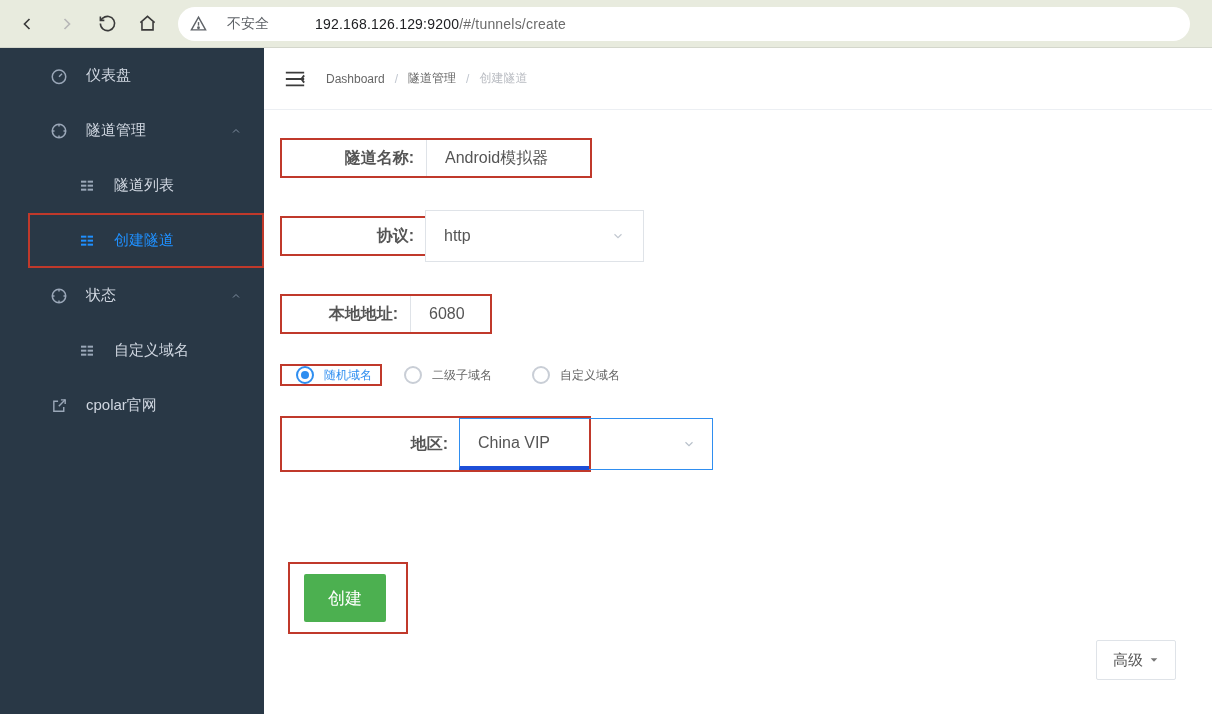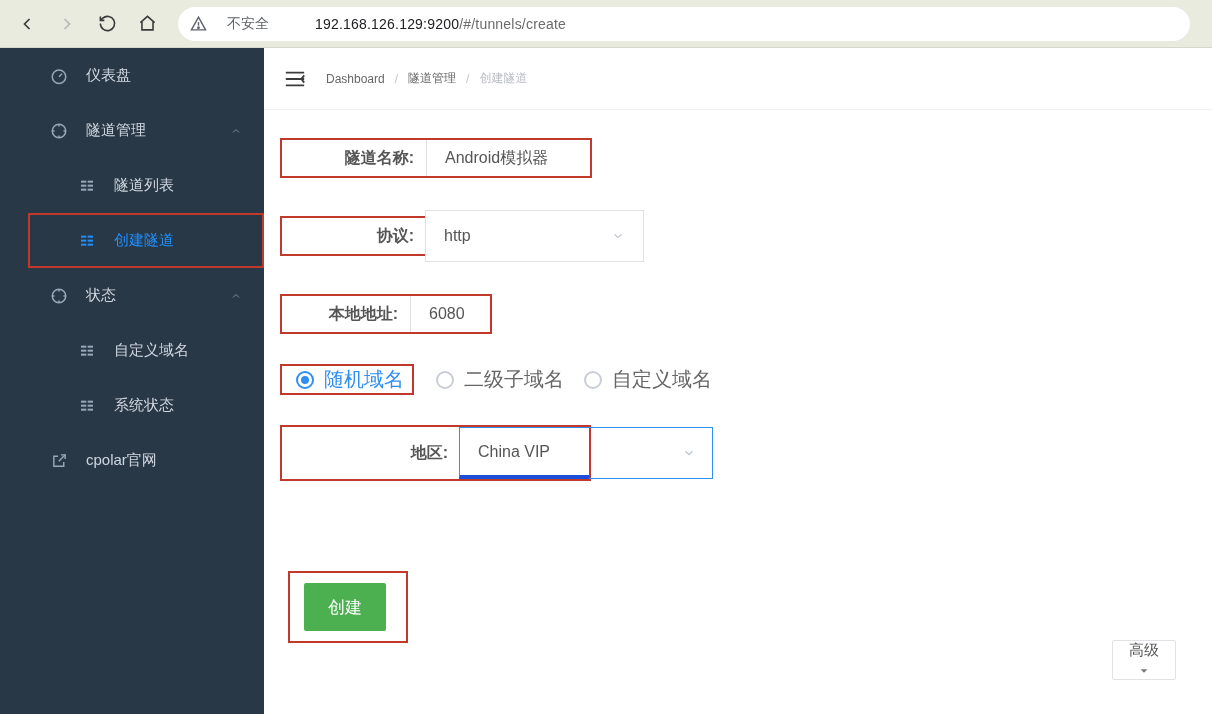--- a/index.html
+++ b/index.html
@@ -156,38 +156,38 @@
     align-items: center;
     padding: 0 18px;
     font-size: 16px;
     color: #555;
     background:#fff;
     position: relative;
     margin-left:-1px;
   }
   .select-box .sel-chev { margin-left:auto; color:#c2c8d0; }
 
-  .radio-row { display:flex; align-items:center; gap:20px; margin-left: 24px;}
-  .radio-item { display:flex; align-items:center; gap:10px; color:#666; font-size:20px;}
+  .radio-row { display:flex; align-items:center; gap:40px; margin-left: 24px;}
+  .radio-item { display:flex; align-items:center; gap:10px; color:#666; font-size:12px;}
   .radio-item.selected { color:#2f8ef0; }
   .radio-dot {
     width:18px; height:18px; border-radius:50%;
     border:2px solid #c9ced6; position:relative; background:#fff;
   }
   .radio-item.selected .radio-dot { border-color:#2f8ef0; }
   .radio-item.selected .radio-dot::after {
     content:""; position:absolute; inset:3px; border-radius:50%; background:#2f8ef0;
   }
 
   .adv-btn {
     position:absolute; right:36px; top:530px;
     height:40px; padding:0 16px;
     border:1px solid #dfe3e8; background:#fff;
     display:flex; align-items:center; gap:6px;
-    color:#555; font-size:15px; border-radius:2px;flex-direction:column;
+    color:#555; font-size:15px; border-radius:2px;
   }
 
   .create-btn-wrap {
     margin-left:8px;
     padding:10px 14px;
     outline:2px solid #c0392b;
     width:116px;
     display:flex;
   }
   .create-btn {
@@ -323,33 +323,20 @@
             <rect x="13" y="4" width="8" height="3"></rect>
             <rect x="3" y="10" width="8" height="3"></rect>
             <rect x="13" y="10" width="8" height="3"></rect>
             <rect x="3" y="16" width="8" height="3"></rect>
             <rect x="13" y="16" width="8" height="3"></rect>
           </svg>
       </span>
       <span>自定义域名</span>
     </div>
 
-    <div class="side-item side-sub">
-      <span class="side-icon">
-        <svg width="16" height="16" viewBox="0 0 24 24" fill="currentColor">
-            <rect x="3" y="4" width="8" height="3"></rect>
-            <rect x="13" y="4" width="8" height="3"></rect>
-            <rect x="3" y="10" width="8" height="3"></rect>
-            <rect x="13" y="10" width="8" height="3"></rect>
-            <rect x="3" y="16" width="8" height="3"></rect>
-            <rect x="13" y="16" width="8" height="3"></rect>
-          </svg>
-      </span>
-      <span>系统状态</span>
-    </div>
 
     <div class="side-item">
       <span class="side-icon">
         <svg width="17" height="17" viewBox="0 0 24 24" fill="none" stroke="currentColor" stroke-width="2">
             <path d="M14 4h6v6"></path>
             <path d="M20 4l-9 9"></path>
             <path d="M18 14v6H4V6h6"></path>
           </svg>
       </span>
       <span>cpolar官网</span>

